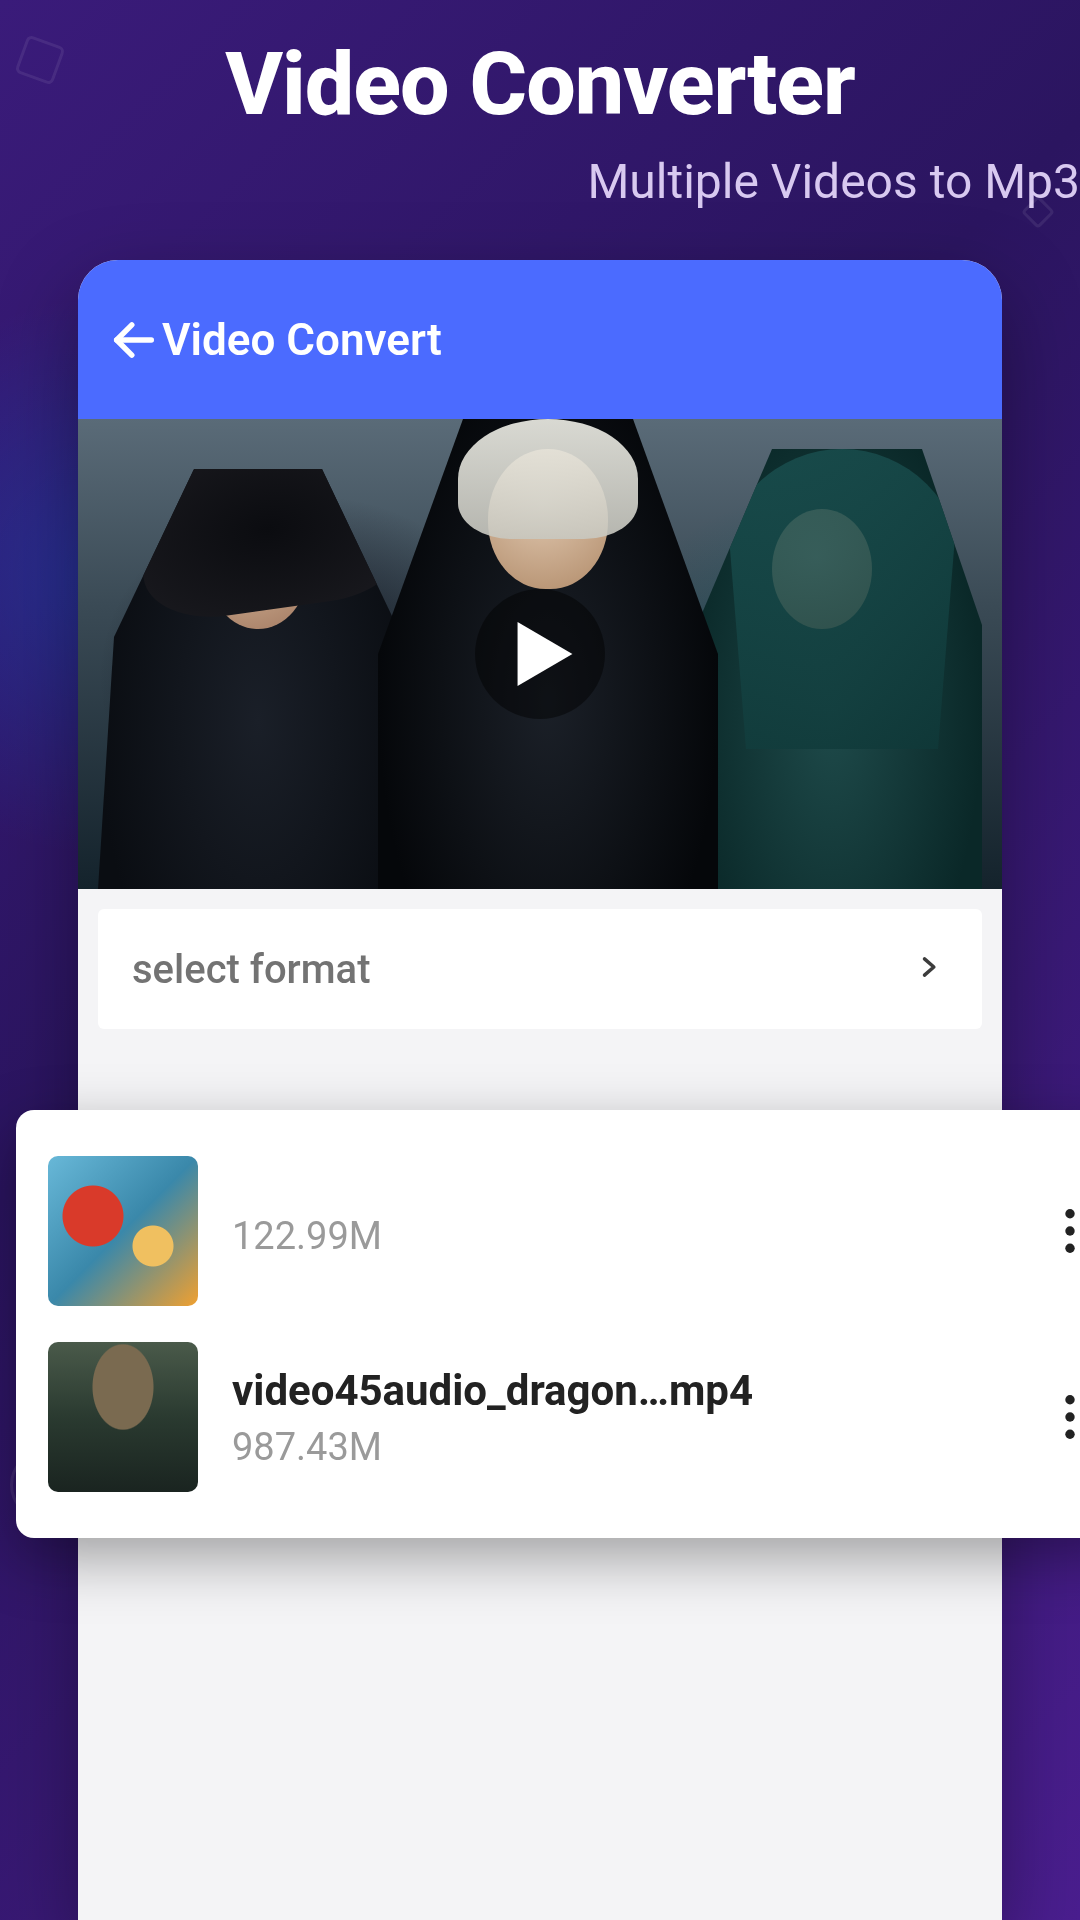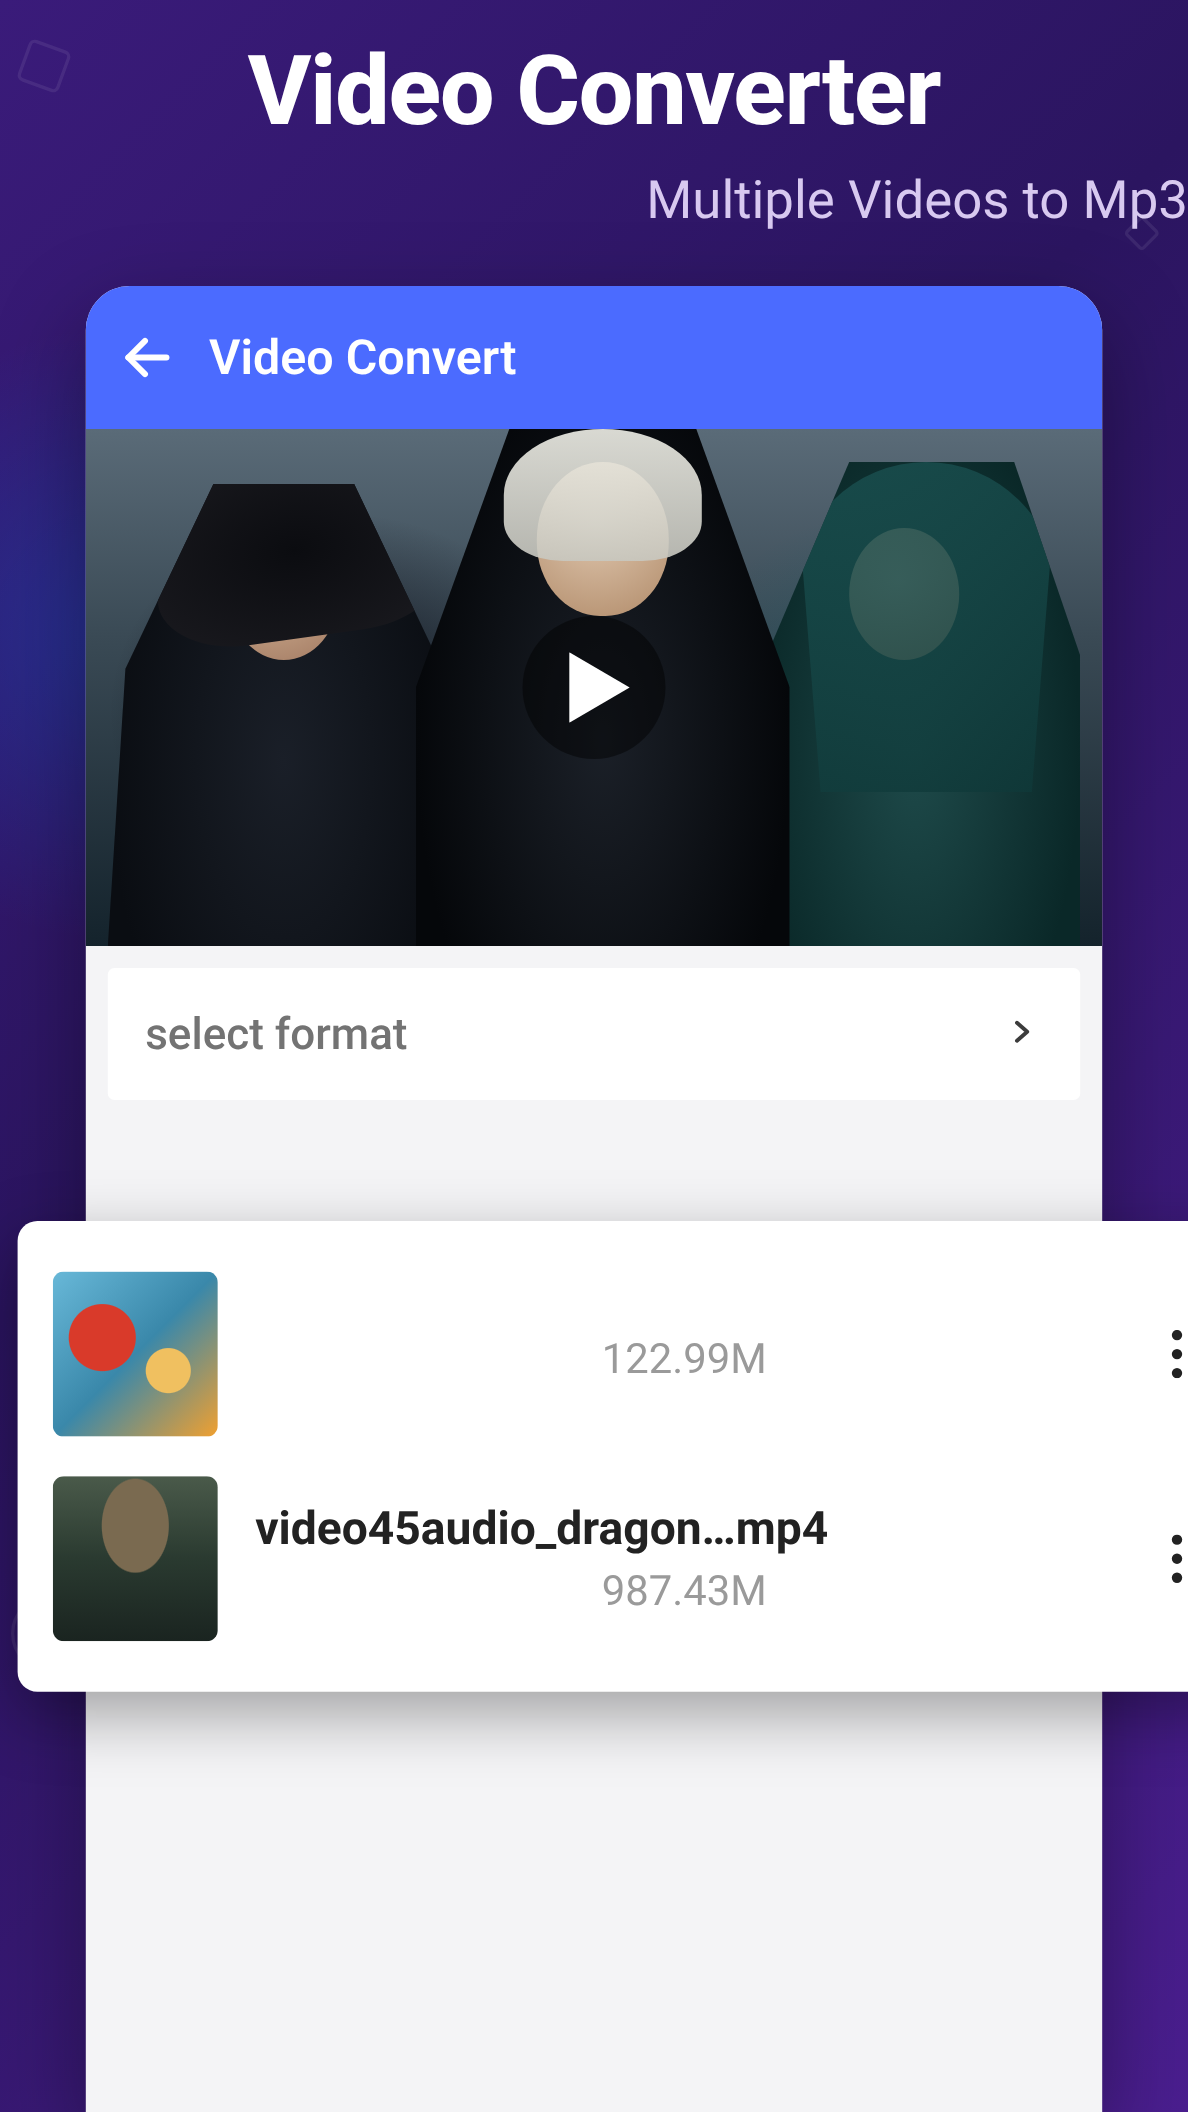--- a/index.html
+++ b/index.html
@@ -40,25 +40,24 @@
     width: 924px;
     height: 1660px;
     background: #f4f4f6;
     border-radius: 40px 40px 0 0;
     overflow: hidden;
     box-shadow: 0 30px 80px rgba(0,0,0,0.35);
   }
 
   .appbar {
     background: #4b6bff;
-    height: 130px;
+    height: 159px;
     display: flex;
     align-items: center;
     padding: 0 28px;
-    gap: 28px;
   }
   .back-btn { width: 56px; height: 56px; display:flex; align-items:center; justify-content:center; cursor:pointer; }
   .appbar-title { color:#fff; font-size:44px; font-weight:600; }
 
   .preview {
     width: 100%;
     height: 470px;
     position: relative;
     background:
       radial-gradient(ellipse 300px 260px at 25% 55%, rgba(10,10,20,0.8), transparent 70%),
@@ -165,21 +164,21 @@
       radial-gradient(circle at 70% 60%, #f0c060 0 20px, transparent 21px),
       linear-gradient(135deg, #68b8d8 0%, #3a88aa 50%, #f0a030 100%);
   }
   .thumb-epic {
     background:
       radial-gradient(ellipse at 50% 30%, #7a6a50 0 30px, transparent 31px),
       linear-gradient(180deg, #4a5a4a 0%, #2a3a30 50%, #1a2420 100%);
   }
   .file-info { flex:1; min-width:0; }
   .file-name { font-size: 42px; font-weight:700; color:#222; white-space:nowrap; overflow:hidden; text-overflow:ellipsis; }
-  .file-size { font-size: 38px; color:#9a9a9a; margin-top: 10px; text-align: center; }
+  .file-size { font-size: 38px; color:#9a9a9a; margin-top: 10px; }
   .file-more { width:48px; display:flex; justify-content:center; cursor:pointer; flex-shrink:0; }
 </style>
 </head>
 <body>
 
 <div class="bg-shape bg-tri1"></div>
 <div class="bg-shape bg-tri2"></div>
 <div class="bg-shape bg-circ"></div>
 
 <div class="promo-title">Video Converter</div>

